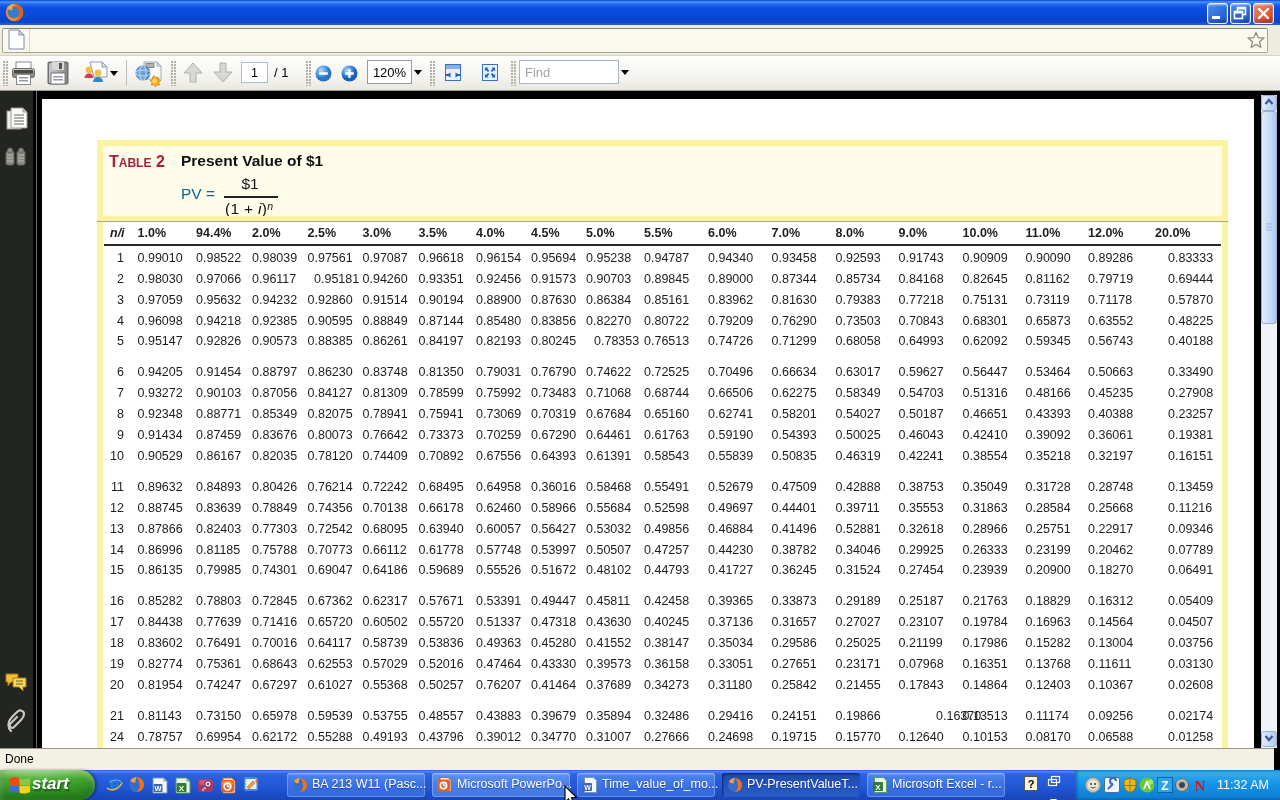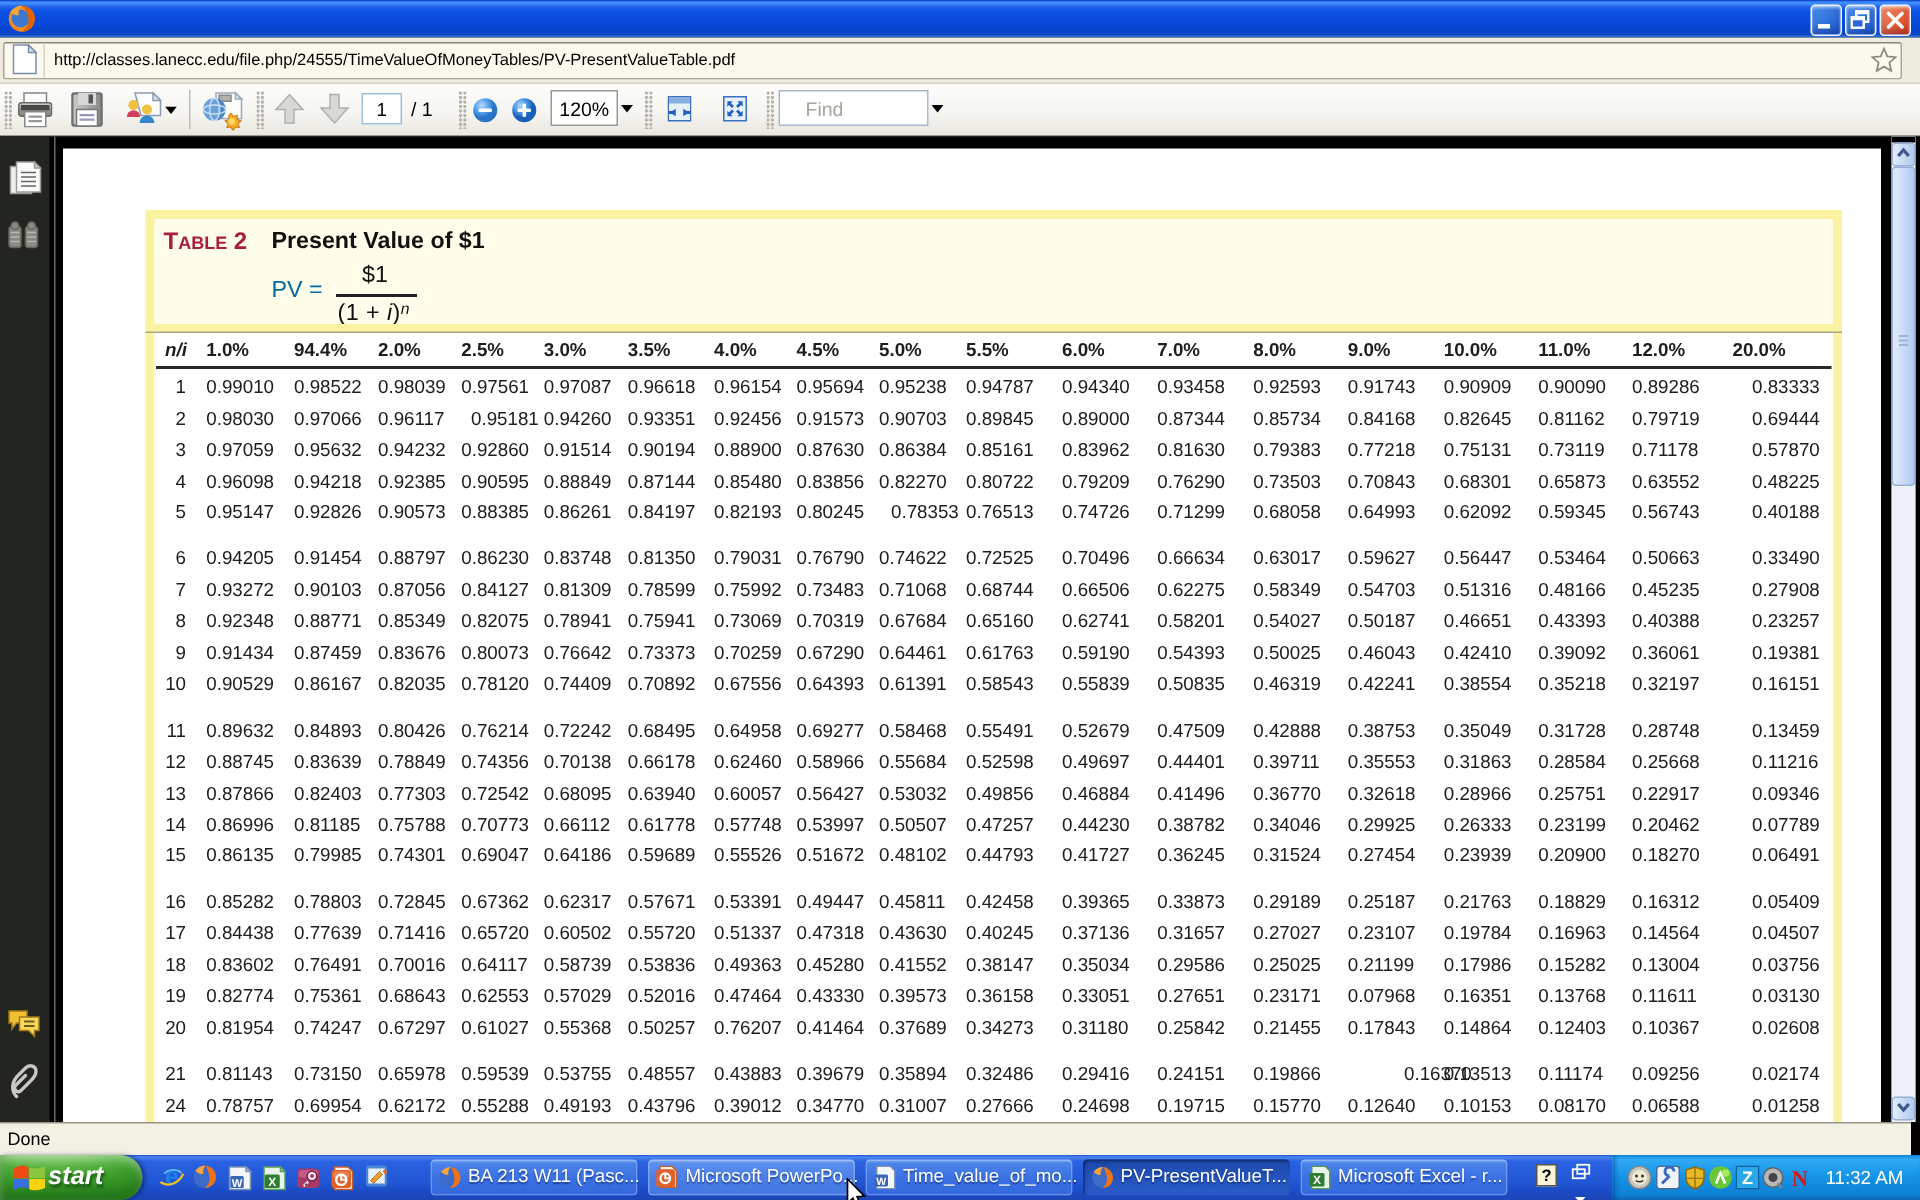--- a/index.html
+++ b/index.html
@@ -65,21 +65,20 @@
         <path d="M5 5 L14 14 M14 5 L5 14" stroke="#fff" stroke-width="2.4" stroke-linecap="round"></path>
       </svg></div>
 
 <div id="addrrow" class="abs"></div>
 <div id="urlfield" class="abs"></div>
 <div class="abs" style="left:8px;top:29px"><svg width="17" height="21">
         <path d="M1 1 h10 l5 5 v14 h-15z" fill="#fff" stroke="#7a8ea8"></path>
         <path d="M11 1 l5 5 h-5z" fill="#cfe0f0" stroke="#7a8ea8"></path>
       </svg></div>
 <div class="abs" style="left:29px;top:29px;width:1px;height:23px;background:#d8d4c2"></div>
-    <div id="urltext" class="abs">http://classes.lanecc.edu/file.php/24555/TimeValueOfMoneyTables/PV-PresentValueTable.pdf</div>
 <div class="abs" style="left:1247px;top:31px"><svg width="18" height="18">
         <path d="M9 1.5 L11.2 6.6 16.7 7.1 12.6 10.8 13.8 16.2 9 13.4 4.2 16.2 5.4 10.8 1.3 7.1 6.8 6.6z" fill="none" stroke="#8a8a82" stroke-width="1.2"></path>
       </svg></div>
 
 <div id="toolbar" class="abs"></div>
 <div class="grip abs" style="left:3px"></div>
 
 <div class="abs" style="left:12px;top:61px"><svg width="23" height="24">
         <rect x="4" y="1" width="15" height="7" fill="#fdfdfd" stroke="#888"></rect>
         <rect x="0.5" y="7.5" width="22" height="9" rx="2" fill="url(#prg)" stroke="#6a6a64"></rect>
@@ -176,21 +175,21 @@
         <rect x="0.5" y="3.5" width="15" height="16" fill="#e8f0fa" stroke="#3a70c0"></rect>
         <rect x="1" y="4" width="14" height="4" fill="#88b0e0"></rect>
         <path d="M1 14 h4 M15 14 h-4" stroke="#2060c0" stroke-width="2"></path>
         <path d="M5.5 11.5 L1.5 14 L5.5 16.5z M10.5 11.5 L14.5 14 L10.5 16.5z" fill="#2060c0"></path>
       </svg></div>
 <div class="abs" style="left:482px;top:61px"><svg width="16" height="23">
         <rect x="0.5" y="3.5" width="15" height="16" fill="#e8f0fa" stroke="#3a70c0"></rect>
         <path d="M3 6.5 l3.5 0 -1.2 1.2 2 2 -1.3 1.3 -2-2 -1.2 1.2z M13 6.5 l-3.5 0 1.2 1.2 -2 2 1.3 1.3 2-2 1.2 1.2z M3 16.5 l3.5 0 -1.2-1.2 2-2 -1.3-1.3 -2 2 -1.2-1.2z M13 16.5 l-3.5 0 1.2-1.2 -2-2 1.3-1.3 2 2 1.2-1.2z" fill="#2060c0"></path>
       </svg></div>
 <div class="grip abs" style="left:511px"></div>
-<div class="abs" style="left:519px;top:60px;width:100px;height:24px;background:#fff;border:1px solid #a8b8c8;font-size:13px;line-height:23px;color:#a8a49a;padding-left:17px">Find</div>
+<div class="abs" style="left:519px;top:60px;width:100px;height:24px;background:#fff;border:1px solid #a8b8c8;font-size:13px;line-height:23px;color:#a8a49a;padding-left:5px">Find</div>
 <svg class="abs" style="left:621px;top:70px" width="9" height="6">
       <path d="M0 0 h8 l-4 5z" fill="#000"></path>
     </svg>
 
 <div id="viewer" class="abs">
   <div id="sidebar" class="abs"></div>
   <div id="sbline" class="abs"></div>
 
 <div class="abs" style="left:6px;top:16px"><svg width="22" height="24">
           <rect x="1" y="4" width="14" height="18" fill="#f0f0ee" stroke="#999"></rect>
@@ -467,21 +466,21 @@
         </div>
 <div class="drow" style="top:377.8px">
           <span class="nc" style="left:82.0px">11</span>
           <span style="left:95.5px">0.89632</span>
           <span style="left:154.0px">0.84893</span>
           <span style="left:210.0px">0.80426</span>
           <span style="left:265.5px">0.76214</span>
           <span style="left:320.5px">0.72242</span>
           <span style="left:376.5px">0.68495</span>
           <span style="left:434.0px">0.64958</span>
-          <span style="left:489.0px">0.69277</span>
+          <span style="left:489.0px">0.36016</span>
           <span style="left:544.0px">0.58468</span>
           <span style="left:602.0px">0.55491</span>
           <span style="left:666.0px">0.52679</span>
           <span style="left:729.5px">0.47509</span>
           <span style="left:793.5px">0.42888</span>
           <span style="left:856.5px">0.38753</span>
           <span style="left:920.5px">0.35049</span>
           <span style="left:983.5px">0.31728</span>
           <span style="left:1046.0px">0.28748</span>
           <span style="left:1126.0px">0.13459</span>
@@ -514,21 +513,21 @@
           <span style="left:210.0px">0.77303</span>
           <span style="left:265.5px">0.72542</span>
           <span style="left:320.5px">0.68095</span>
           <span style="left:376.5px">0.63940</span>
           <span style="left:434.0px">0.60057</span>
           <span style="left:489.0px">0.56427</span>
           <span style="left:544.0px">0.53032</span>
           <span style="left:602.0px">0.49856</span>
           <span style="left:666.0px">0.46884</span>
           <span style="left:729.5px">0.41496</span>
-          <span style="left:793.5px">0.36770</span>
+          <span style="left:793.5px">0.52881</span>
           <span style="left:856.5px">0.32618</span>
           <span style="left:920.5px">0.28966</span>
           <span style="left:983.5px">0.25751</span>
           <span style="left:1046.0px">0.22917</span>
           <span style="left:1126.0px">0.09346</span>
         </div>
 <div class="drow" style="top:440.5px">
           <span class="nc" style="left:82.0px">14</span>
           <span style="left:95.5px">0.86996</span>
           <span style="left:154.0px">0.81185</span>

